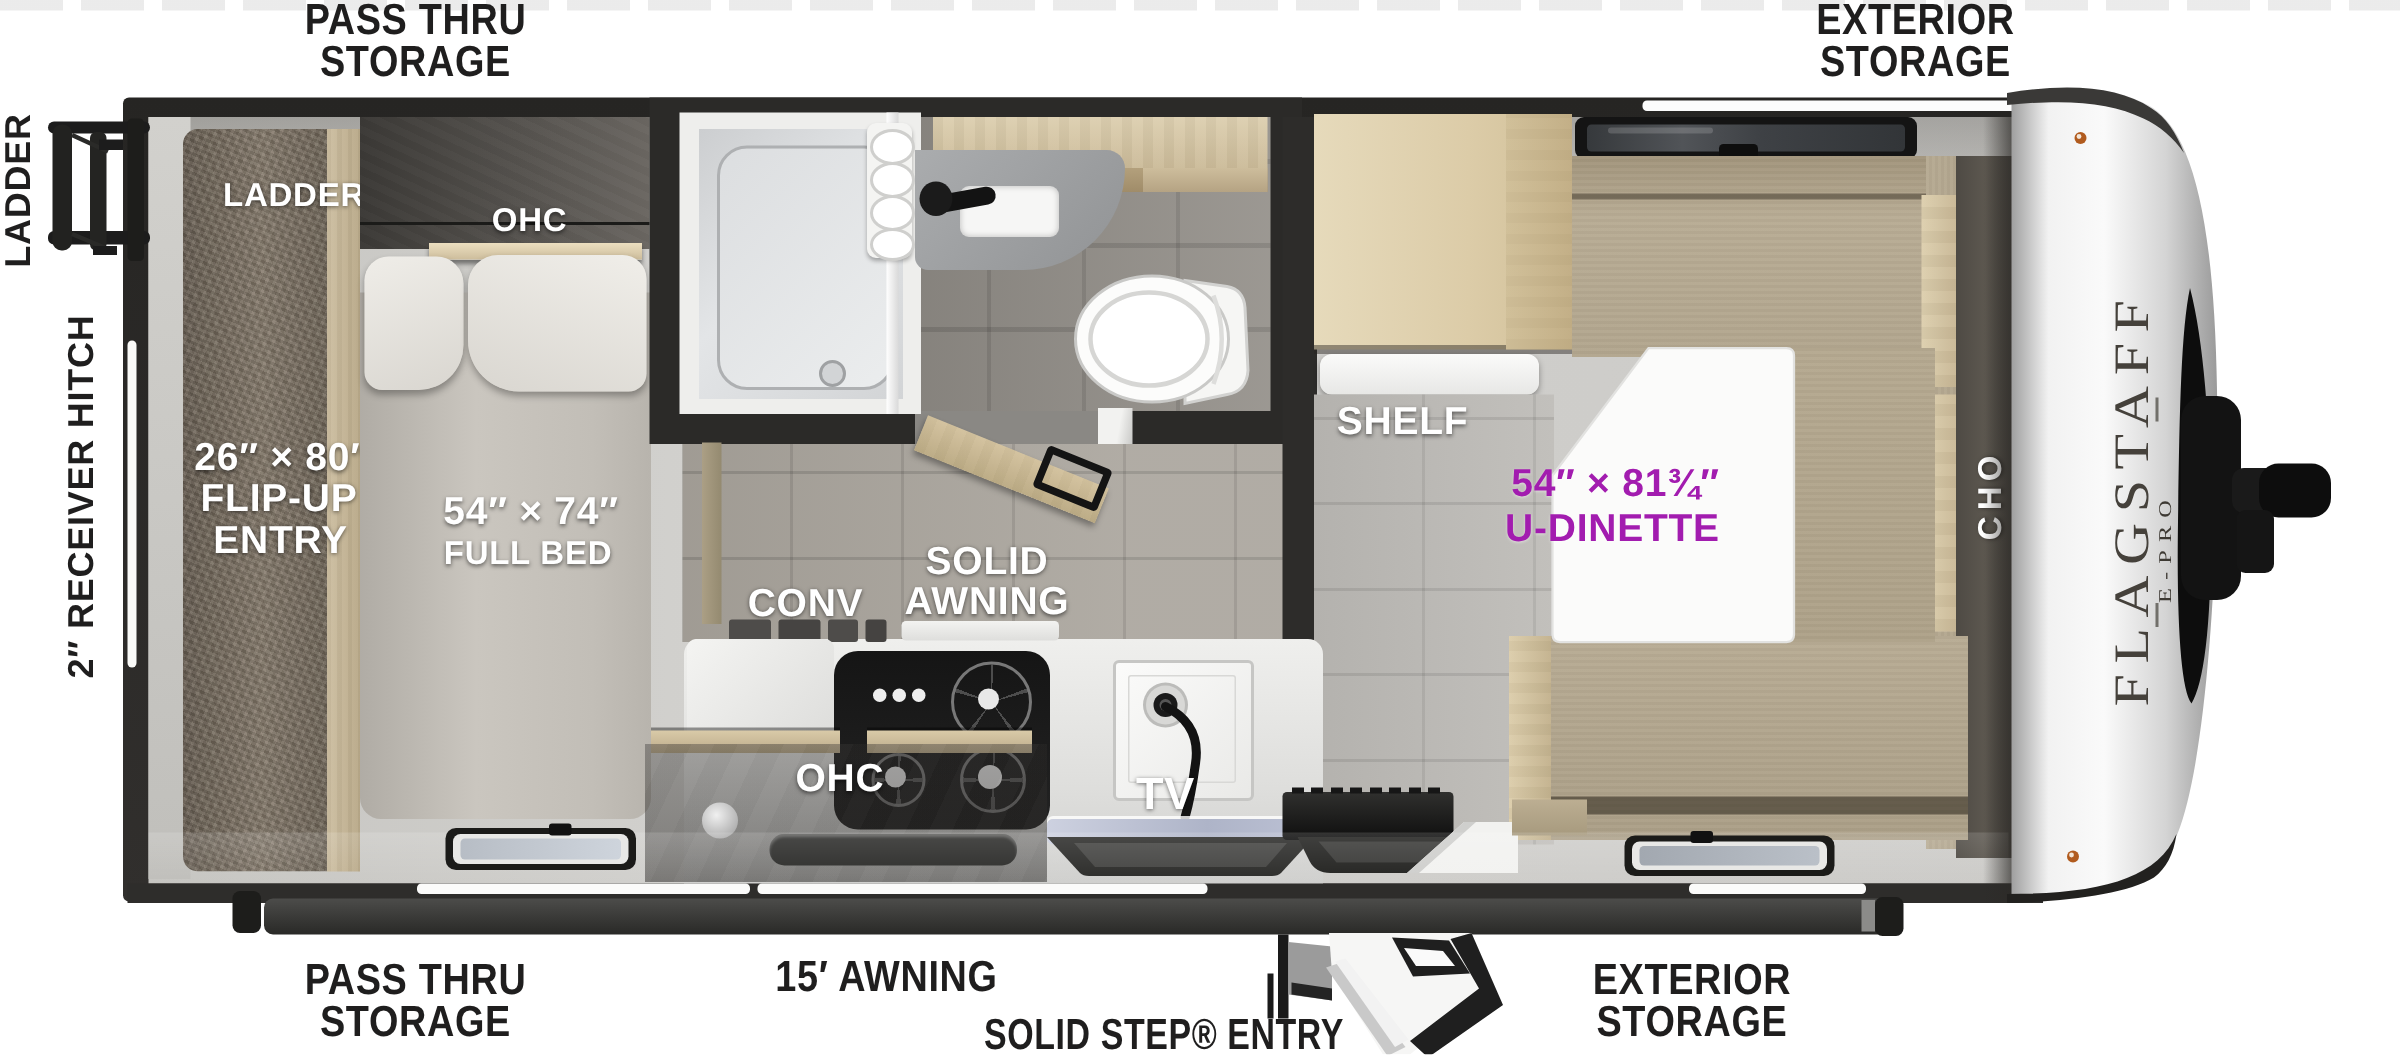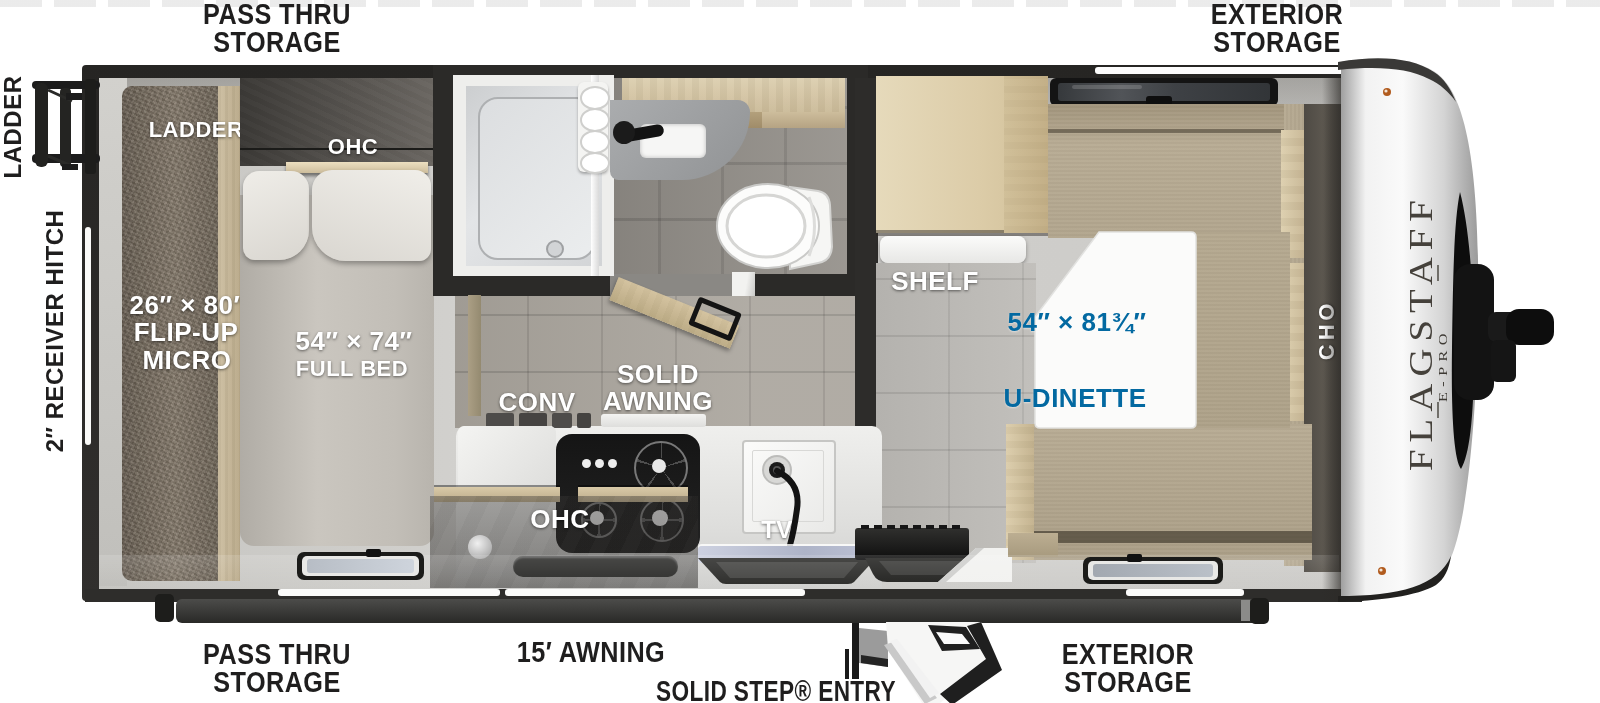--- a/index.html
+++ b/index.html
@@ -3,21 +3,21 @@
 <meta charset="utf-8">
 <style>
 html,body{margin:0;padding:0;background:#fff;}
 #page{position:relative;width:1600px;height:703px;background:#fff;overflow:hidden;
   font-family:"Liberation Sans",sans-serif;padding-left:40px;}
 .abs{position:absolute;}
 .lbl{position:absolute;font-weight:bold;color:#1f1e1e;white-space:nowrap;
   font-size:29px;transform:translate(-50%,-50%) scaleX(.87);letter-spacing:.5px;}
 .wlbl{position:absolute;font-weight:bold;color:#fff;white-space:nowrap;
   transform:translate(-50%,-50%);text-shadow:0 1px 3px rgba(0,0,0,.55);letter-spacing:.5px;}
-.blbl{position:absolute;font-weight:bold;color:#0369a1;white-space:nowrap;
+.blbl{position:absolute;font-weight:bold;color:#a21caf;white-space:nowrap;
   transform:translate(-50%,-50%);text-shadow:0 1px 2px rgba(255,255,255,.5);letter-spacing:.5px;}
 .rot{transform:translate(-50%,-50%) rotate(-90deg);}
 </style>
 </head>
 <body>
 <div id="page">
 
 <div class="abs" style="left:0;top:0;width:1600px;height:7px;background:repeating-linear-gradient(90deg,#e9e9e9 0 42px,#ffffff 42px 54px);opacity:.9;"></div>
 
 <div class="lbl" style="left:277px;top:14px;">PASS THRU</div>
@@ -55,21 +55,21 @@
  linear-gradient(90deg,#6a6054,#857a6b 55%,#71675a);"></div>
 
 <div class="abs" style="left:218px;top:86px;width:22px;height:495px;background:
  repeating-linear-gradient(90deg,rgba(0,0,0,.03) 0 3px,rgba(255,255,255,.03) 3px 7px),
  linear-gradient(90deg,#cdbfa2,#b9a989);"></div>
 
 <div class="wlbl" style="left:196px;top:130px;font-size:22px;">LADDER</div>
 
 <div class="wlbl" style="left:188px;top:305px;font-size:26px;">26″ × 80″</div>
 <div class="wlbl" style="left:186px;top:332px;font-size:26px;">FLIP-UP</div>
-<div class="wlbl" style="left:187px;top:360px;font-size:26px;">MICRO</div>
+<div class="wlbl" style="left:187px;top:360px;font-size:26px;">ENTRY</div>
 
 <div class="abs" style="left:240px;top:78px;width:193px;height:88px;background:
  repeating-linear-gradient(25deg,rgba(255,255,255,.015) 0 5px,rgba(0,0,0,.02) 5px 10px),
  linear-gradient(90deg,#3b3936,#6b6762);"></div>
 
 <div class="abs" style="left:240px;top:148px;width:193px;height:2px;background:#1b1b19;"></div>
 
 <div class="abs" style="left:286px;top:162px;width:142px;height:11px;background:linear-gradient(180deg,#ecdfc0,#cdbd9c);box-shadow:0 3px 3px rgba(0,0,0,.45);"></div>
 
 <div class="wlbl" style="left:353px;top:147px;font-size:22px;">OHC</div>
@@ -208,21 +208,21 @@
 
 <div class="abs" style="left:1190px;top:232px;width:100px;height:196px;background:
  repeating-linear-gradient(0deg,rgba(255,255,255,.025) 0 2px,rgba(0,0,0,.025) 2px 4px),
  linear-gradient(180deg,#b5a990,#aea289);"></div>
 
 <svg class="abs" style="left:1025px;top:225px;" width="185" height="210" viewBox="0 0 185 210">
   <path d="M74 7 L166 7 Q171 7 171 12 L171 198 Q171 203 166 203 L15 203 Q10 203 10 198 L10 92 Z" fill="#fbfbfa" stroke="#e2e2e0" stroke-width="1.5"></path>
 </svg>
 
 <div class="blbl" style="left:1077px;top:322px;font-size:26px;">54″ × 81¾″</div>
-<div class="blbl" style="left:1075px;top:352px;font-size:26px;margin-top:46px;">U-DINETTE</div>
+<div class="blbl" style="left:1075px;top:352px;font-size:26px;">U-DINETTE</div>
 
 <div class="abs" style="left:456px;top:426px;width:426px;height:166px;border-radius:10px 10px 0 0;background:linear-gradient(180deg,#efefed,#dededc 60%,#cfcfcd);"></div>
 
 <div class="abs" style="left:486px;top:413px;width:28px;height:15px;background:#4e4c4a;border-radius:2px;"></div>
 <div class="abs" style="left:519px;top:413px;width:28px;height:15px;background:#464442;border-radius:2px;"></div>
 <div class="abs" style="left:552px;top:413px;width:20px;height:15px;background:#4e4c4a;border-radius:2px;"></div>
 <div class="abs" style="left:577px;top:413px;width:14px;height:15px;background:#454341;border-radius:2px;"></div>
 
 <div class="abs" style="left:601px;top:414px;width:105px;height:13px;border-radius:3px;background:linear-gradient(180deg,#f3f3f1,#dededc);"></div>
 
@@ -264,21 +264,21 @@
 <div class="abs" style="left:752px;top:450px;width:70px;height:70px;border:1px solid #d8d8d6;border-radius:2px;"></div>
 
 <div class="abs" style="left:764px;top:457px;width:26px;height:26px;border-radius:50%;background:#d8d8d6;box-shadow:0 0 0 2px #bcbcba;"></div>
 <div class="abs" style="left:769px;top:462px;width:16px;height:16px;border-radius:50%;background:#1a1a1a;"></div>
 <div class="abs" style="left:773px;top:466px;width:8px;height:8px;border-radius:50%;background:#555;"></div>
 
 <svg class="abs" style="left:760px;top:465px;" width="60" height="100" viewBox="0 0 60 100">
   <path d="M17 6 q24 12 20 38 q-3 22 -7 36" fill="none" stroke="#131313" stroke-width="6" stroke-linecap="round"></path>
 </svg>
 
-<div class="wlbl" style="left:777px;top:530px;font-size:24px;">TV</div>
+<div class="wlbl" style="left:777px;top:530px;font-size:30px;">TV</div>
 
 <div class="abs" style="left:698px;top:546px;width:178px;height:17px;border-radius:4px;background:linear-gradient(90deg,#cdd1e0,#aeb4c8 60%,#bcc1d4);box-shadow:0 -2px 0 rgba(255,255,255,.8);"></div>
 
 <svg class="abs" style="left:694px;top:558px;" width="186" height="28" viewBox="0 0 186 28">
  <path d="M4 0 L182 0 L160 24 Q158 26 154 26 L32 26 Q28 26 26 24 Z" fill="#2c2c2a"></path>
  <path d="M22 4 L164 4 L150 20 L36 20 Z" fill="#454543"></path>
 </svg>
 
 <div class="abs" style="left:855px;top:528px;width:114px;height:32px;border-radius:3px;background:linear-gradient(180deg,#30302e,#0e0e0e);"></div>
 <div class="abs" style="left:861px;top:525px;width:102px;height:4px;background:repeating-linear-gradient(90deg,#161616 0 8px,transparent 8px 13px);"></div>

